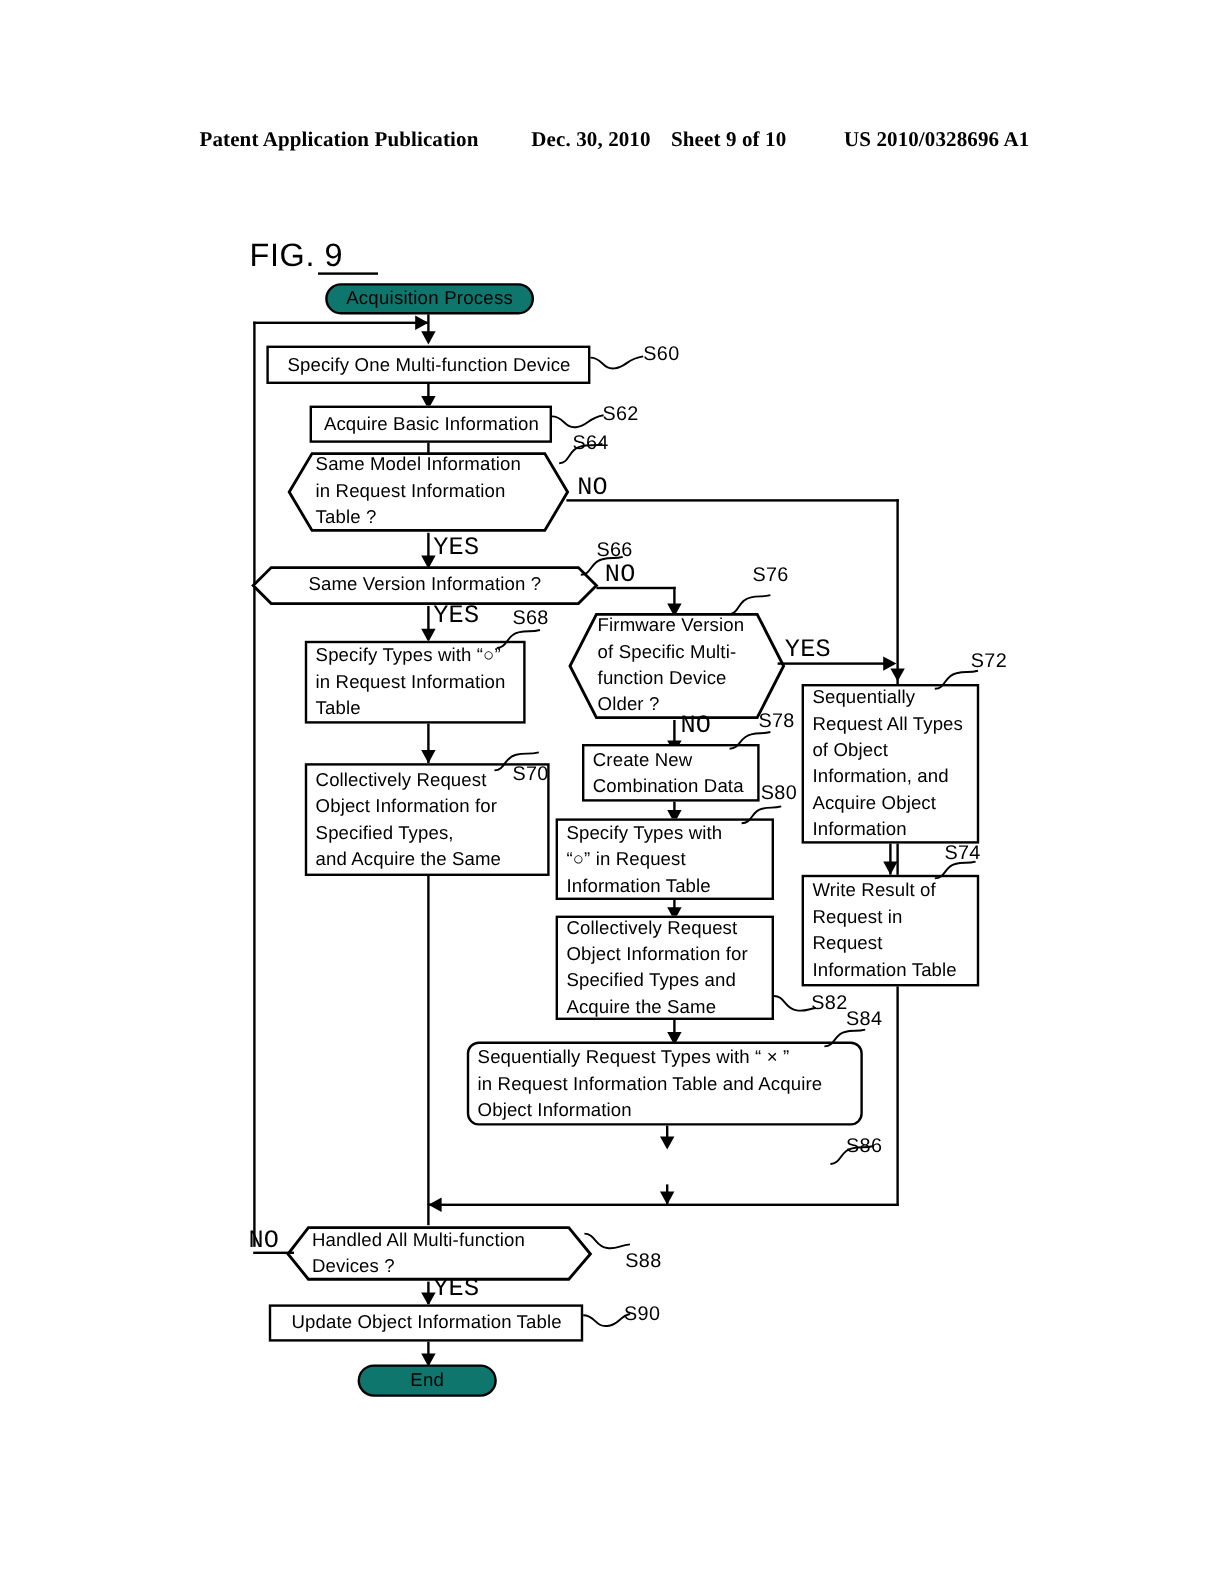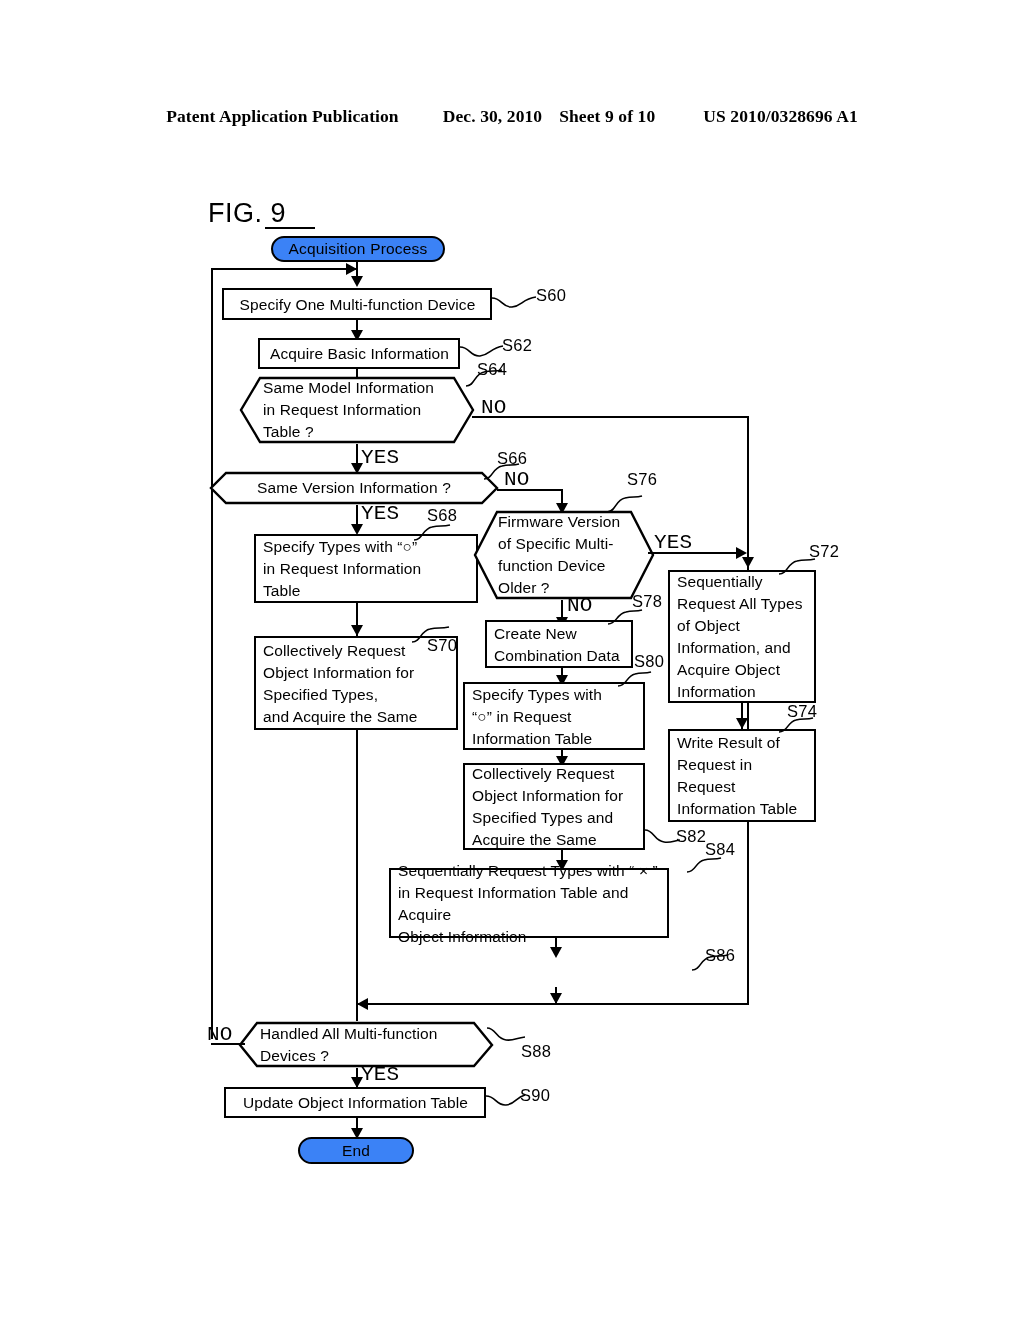--- a/index.html
+++ b/index.html
@@ -60,21 +60,21 @@
     display:flex;
     flex-direction:column;
     justify-content:center;
   }
   .node.center{align-items:center;text-align:center;}
   .terminal{
     position:absolute;
     box-sizing:border-box;
     border:2px solid #000;
     border-radius:60px;
-    background:#3b82f6;
+    background:#0f766e;
     font-size:15.5px;
     display:flex;align-items:center;justify-content:center;
     letter-spacing:.2px;
   }
   
   .hex{
     position:absolute;
   }
   .hex svg{position:absolute;left:0;top:0;overflow:visible;}
   .hex .hex-text{
@@ -220,21 +220,21 @@
 
   <div class="blabel" style="left:504px;top:468px;">NO</div>
   <div class="ln lnh" style="left:497px;top:489px;width:66px;height:2px;"></div>
   <div class="ln lnv" style="left:561px;top:489px;width:2px;height:21px;"></div>
   <div class="arrow-d" style="left:556px;top:503px;"></div>
 
   <div class="blabel" style="left:361px;top:502px;">YES</div>
   <div class="ln lnv" style="left:356px;top:505px;width:2px;height:27px;"></div>
   <div class="arrow-d" style="left:351px;top:524px;"></div>
 
-  <div class="node" style="left:254px;top:534px;width:224px;height:69px;">
+  <div class="node" style="left:254px;top:534px;width:184px;height:69px;">
     <span>Specify Types with “○”</span>
     <span>in Request Information</span>
     <span>Table</span>
   </div>
   <svg class="leader" style="left:414px;top:522px;width:42px;height:22px;">
     <path d="M0,18 C9,18 8,7 18,5 C26,3 28,5 36,3"></path>
   </svg>
   <div class="sref" style="left:427px;top:506px;">S68</div>
 
   <div class="ln lnv" style="left:356px;top:603px;width:2px;height:33px;"></div>
@@ -309,21 +309,21 @@
     <span>Acquire the Same</span>
   </div>
   <svg class="leader" style="left:645px;top:826px;width:38px;height:20px;">
     <path d="M0,4 C9,4 9,15 19,16 C26,17 28,15 35,14"></path>
   </svg>
   <div class="sref" style="left:676px;top:827px;">S82</div>
 
   <div class="ln lnv" style="left:561px;top:850px;width:2px;height:18px;"></div>
   <div class="arrow-d" style="left:556px;top:860px;"></div>
 
-  <div class="node" style="left:389px;top:868px;width:280px;height:70px;">
+  <div class="node" style="left:389px;top:868px;width:330px;height:70px;border-radius:10px;">
     <span>Sequentially Request Types with “ × ”</span>
     <span>in Request Information Table and Acquire</span>
     <span>Object Information</span>
   </div>
   <svg class="leader" style="left:687px;top:856px;width:38px;height:20px;">
     <path d="M0,16 C9,16 8,6 17,4 C24,2 27,4 34,2"></path>
   </svg>
   <div class="sref" style="left:705px;top:840px;">S84</div>
 
   <div class="ln lnv" style="left:555px;top:938px;width:2px;height:17px;"></div>

